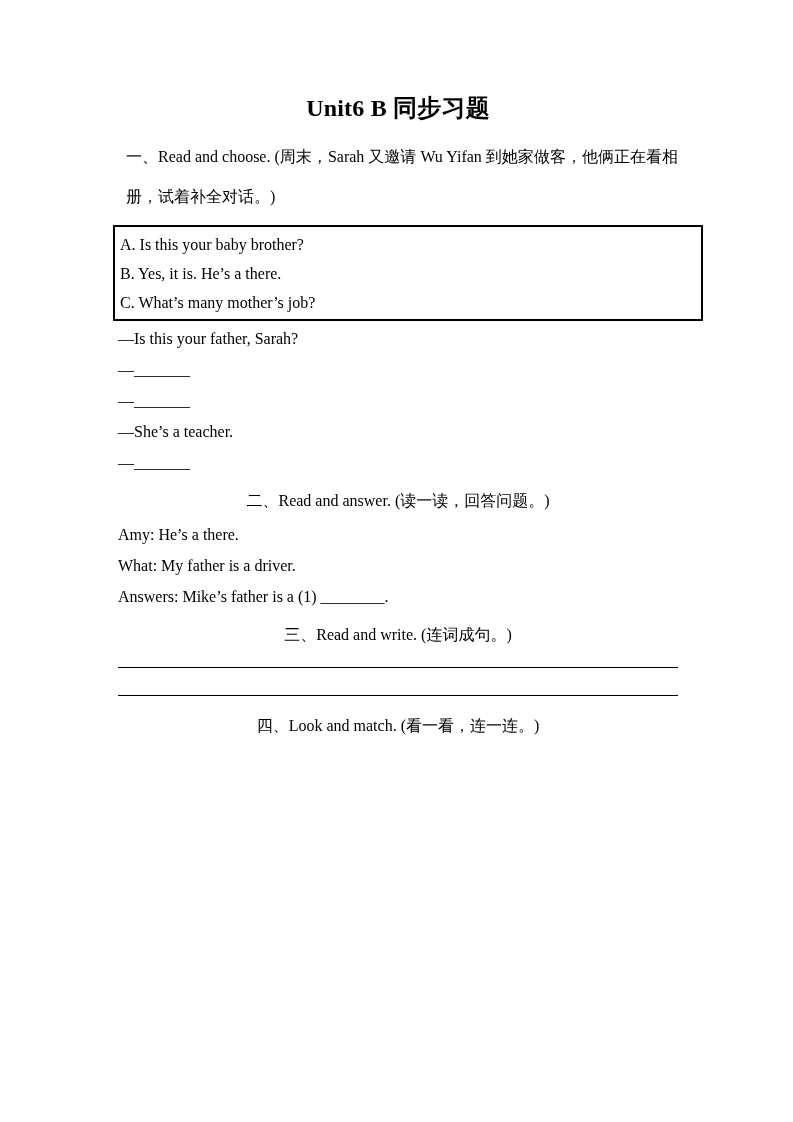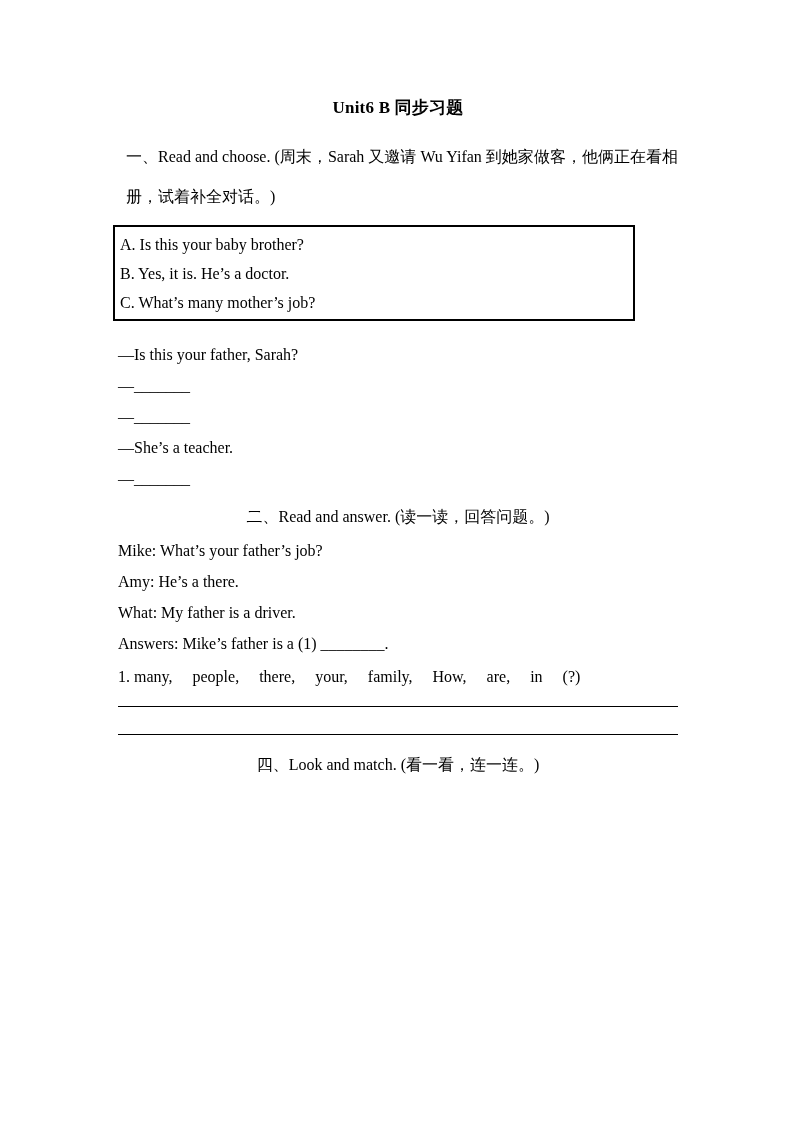--- a/index.html
+++ b/index.html
@@ -10,82 +10,81 @@
       height: 1122px;
       margin: 0 auto;
       background: #ffffff;
       color: #000000;
       font-family: "Liberation Serif", "DejaVu Serif", serif;
       font-size: 16px;
       padding: 97px 115px 0 118px;
       overflow: hidden;
     }
     .doc-title {
-      font-size: 17px;
+      font-size: 24px;
       font-weight: bold;
       line-height: 22px;
       margin: 0;
       text-align: center;
       letter-spacing: 0.2px;
     }
     .intro {
       margin: 18px 0 0 8px;
       line-height: 40px;
       text-align: justify;
     }
     .choice-box {
       border: 2px solid #000000;
       margin: 8px 0 0 -5px;
-      width: 522px;
+      width: 590px;
       padding: 3px 0 2px 5px;
     }
     .choice-box .box-line { margin: 0; line-height: 29px; }
-    .dialogue { margin-top: 18px; }
+    .dialogue { margin-top: 2px; }
     .line { margin: 0; line-height: 31px; }
     .sec-heading { margin: 6px 0 2px 0; line-height: 33px; text-align: center; }
     .words { white-space: pre-wrap; margin-top: 2px; }
     .answer-rule {
       height: 15px;
       border-bottom: 1.5px solid #000000;
       margin: 0 0 13px 0;
     }
   </style>
 </head>
 <body>
 
 <div class="page">
 
   <h1 class="doc-title">Unit6 B 同步习题</h1>
 
   <p class="intro">一、Read and choose. (周末，Sarah 又邀请 Wu Yifan 到她家做客，他俩正在看相册，试着补全对话。)</p>
 
   <div class="choice-box">
     <p class="box-line">A. Is this your baby brother?</p>
-    <p class="box-line">B. Yes, it is. He’s a doctor.</p>
+    <p class="box-line">B. Yes, it is. He’s a there.</p>
     <p class="box-line">C. What’s many mother’s job?</p>
   </div>
 
   <div class="dialogue">
     <p class="line">—Is this your father, Sarah?</p>
     <p class="line">—_______</p>
     <p class="line">—_______</p>
     <p class="line">—She’s a teacher.</p>
     <p class="line">—_______</p>
   </div>
 
   <p class="sec-heading">二、Read and answer. (读一读，回答问题。)</p>
 
   <div>
-    <p class="line">Mike: What’s your father’s job?</p>
     <p class="line">Amy: He’s a there.</p>
     <p class="line">What: My father is a driver.</p>
     <p class="line">Answers: Mike’s father is a (1) ________.</p>
   </div>
 
+  <p class="sec-heading">三、Read and write. (连词成句。)</p>
 
-  <p class="line words">1. many,     people,     there,     your,     family,     How,     are,     in     (?)</p>
   <div class="answer-rule"></div>
 
   <div class="answer-rule"></div>
 
   <p class="sec-heading">四、Look and match. (看一看，连一连。)</p>
 
 </div>
 
 </body></html>

